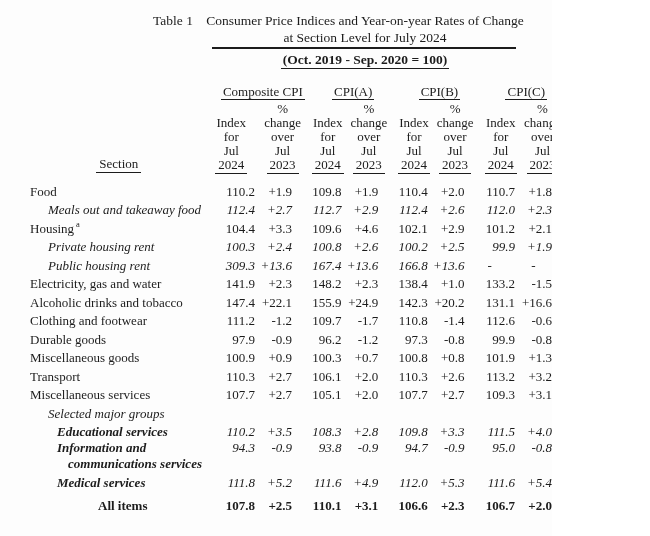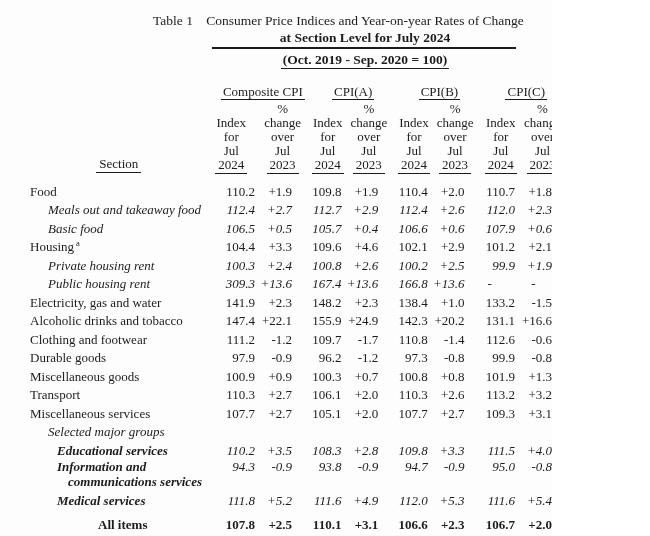--- a/index.html
+++ b/index.html
@@ -3,21 +3,21 @@
 <meta charset="utf-8">
 <style>
   html,body{margin:0;padding:0;}
   .page{
     position:relative; width:552px; height:536px; background:#fdfdfd;
     font-family:"Liberation Serif", serif; color:#1c1c1c; overflow:hidden;
   }
   
   .tlabel{position:absolute; left:153px; top:13px; font-size:13.5px;}
   .t1{position:absolute; left:164px; top:13px; width:402px; text-align:center; font-size:13.5px; white-space:nowrap;}
-  .t2{position:absolute; left:164px; top:30px; width:402px; text-align:center; font-size:13.5px;font-weight:bold;}
+  .t2{position:absolute; left:164px; top:30px; width:402px; text-align:center; font-size:13.5px;}
   .trule{position:absolute; left:212px; top:47px; width:304px; height:2px; background:#1c1c1c;}
   .t3{position:absolute; left:164px; top:52px; width:402px; text-align:center; font-size:13.5px;}
   .t3 .u{border-bottom:1px solid #1c1c1c; padding:0 2px 1px;font-weight:bold;}
   
   table.cpi{position:absolute; left:30px; top:84px; border-collapse:collapse; table-layout:fixed; font-size:13px;}
   table.cpi td{padding:0; vertical-align:bottom;}
   tr.grprow td{vertical-align:top; height:18px; text-align:center;margin-top:28px;}
   .grp{border-bottom:1px solid #1c1c1c; padding:0 2px; position:relative; white-space:nowrap;}
   .grp.g1{left:13px;} .grp.g2,.grp.g3,.grp.g4{left:18px;}
   tr.subrow td{vertical-align:bottom; height:70px; text-align:center;}
@@ -166,31 +166,20 @@
           <td class="label"><span>Meals out and takeaway food</span></td>
           <td class="num">112.4</td>
           <td class="num">+2.7</td>
           <td class="num">112.7</td>
           <td class="num">+2.9</td>
           <td class="num">112.4</td>
           <td class="num">+2.6</td>
           <td class="num">112.0</td>
           <td class="num">+2.3</td>
         </tr>
-        <tr class="data sub">
-          <td class="label"><span>Basic food</span></td>
-          <td class="num">106.5</td>
-          <td class="num">+0.5</td>
-          <td class="num">105.7</td>
-          <td class="num">+0.4</td>
-          <td class="num">106.6</td>
-          <td class="num">+0.6</td>
-          <td class="num">107.9</td>
-          <td class="num">+0.6</td>
-        </tr>
         <tr class="data">
           <td class="label"><span>Housing</span><sup class="fn">a</sup></td>
           <td class="num">104.4</td>
           <td class="num">+3.3</td>
           <td class="num">109.6</td>
           <td class="num">+4.6</td>
           <td class="num">102.1</td>
           <td class="num">+2.9</td>
           <td class="num">101.2</td>
           <td class="num">+2.1</td>

